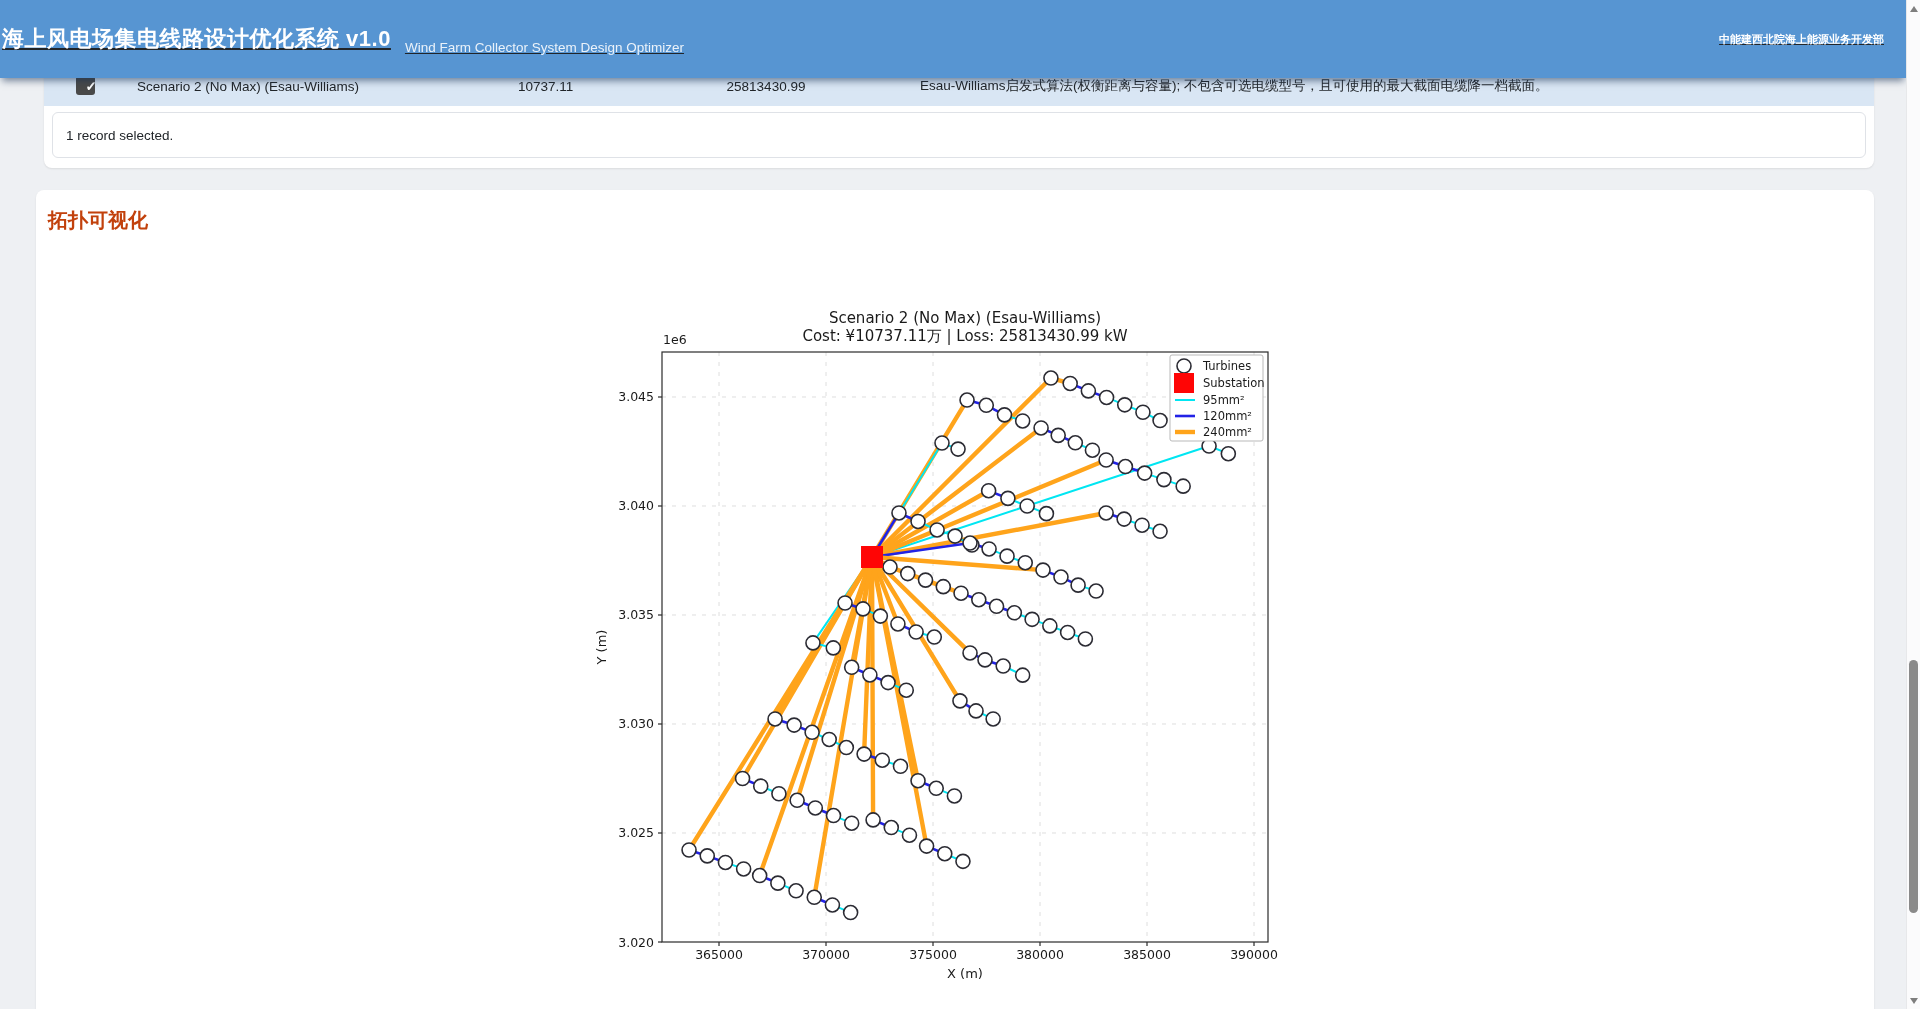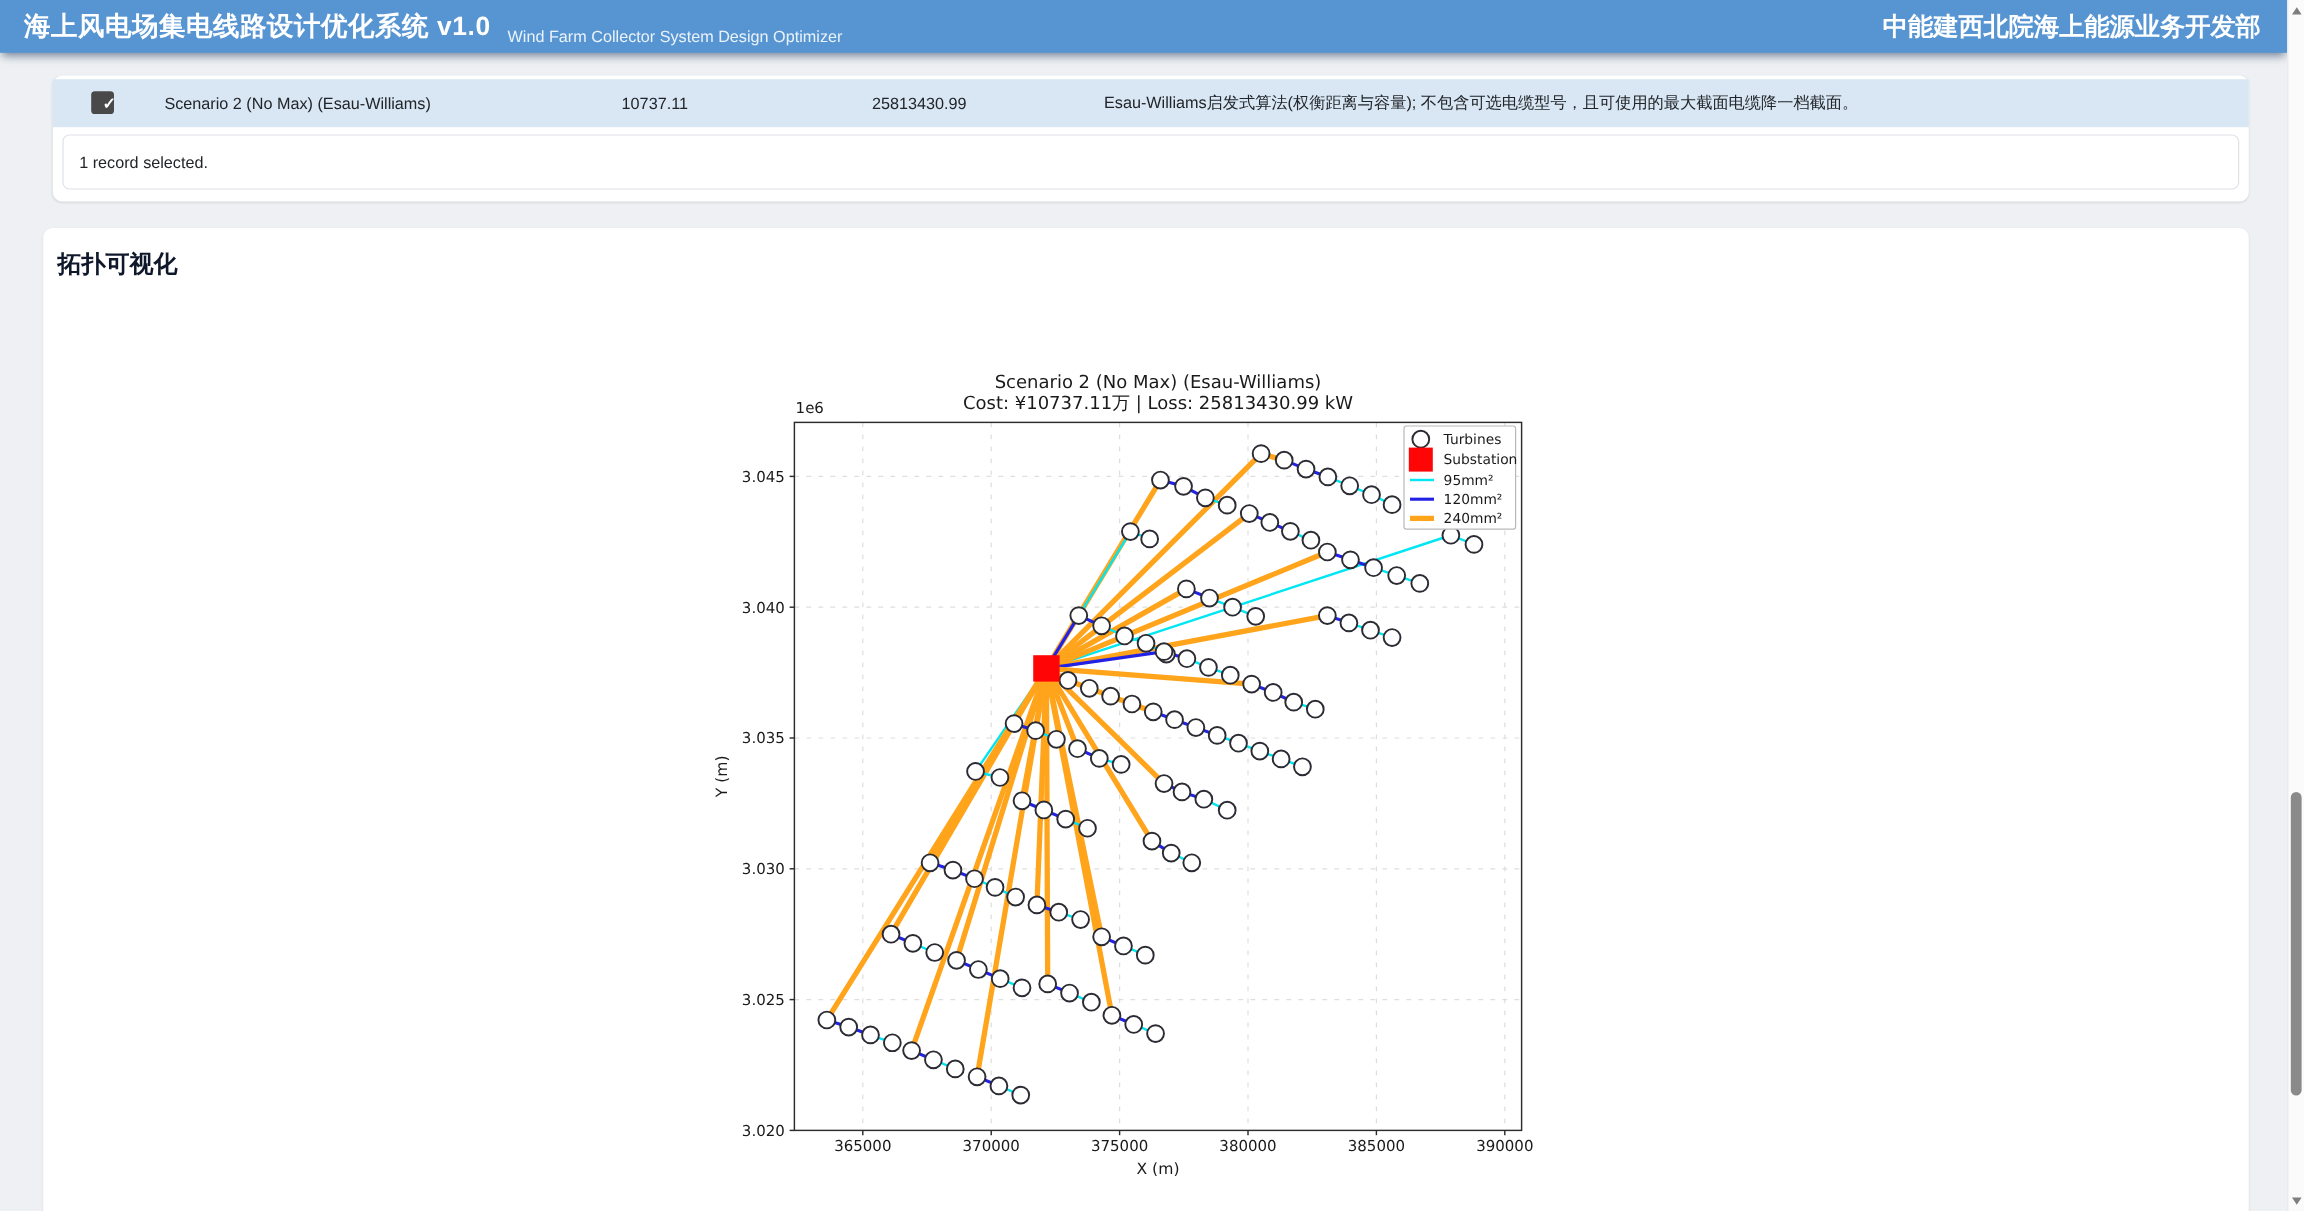--- a/index.html
+++ b/index.html
@@ -1,27 +1,27 @@
 <!DOCTYPE html>
 <html><head>
 <meta charset="utf-8">
 <style>
   * { margin:0; padding:0; box-sizing:border-box; }
   html,body { width:1920px; height:1009px; overflow:hidden; background:#eef0f3;
               font-family:"Liberation Sans", sans-serif; color:#212529; }
 
   
-  .app-header{ position:absolute; left:0; top:0; width:1906px; height:44px;
+  .app-header{ position:absolute; left:0; top:0; width:1906px; height:78px;
     background:linear-gradient(180deg,#5b9ad4 0%,#5493d0 86%,#47219f00 100%), #5493d0;
     background:#5795d2;
-    display:flex; align-items:center; padding:0 22px 0 20px;
-    box-shadow:0 5px 7px -2px rgba(21,48,82,.55); z-index:5; }
+    display:flex; align-items:center; padding:0 22px 0 2px;
+    box-shadow:0 5px 7px -2px rgba(21,48,82,.55); z-index:5;text-decoration:underline; }
   .app-title{ color:#fff; font-size:22px; font-weight:bold; letter-spacing:.5px; }
   .app-subtitle{ color:rgba(255,255,255,.88); font-size:13.5px; margin-left:14px; margin-top:16px; }
-  .app-org{ color:#fff; font-size:21px; font-weight:bold; margin-left:auto; }
+  .app-org{ color:#fff; font-size:11px; font-weight:bold; margin-left:auto; }
 
   
   .card{ position:absolute; background:#fff; border-radius:8px;
          box-shadow:0 1px 2px rgba(0,0,0,.09); }
   .card-results{ left:44px; top:63px; width:1830px; height:105px; }
   .card-topo{ left:36px; top:190px; width:1838px; height:870px; }
 
   
   .sel-row{ position:absolute; left:0; right:0; top:3px; height:40px;
             background:#d9e6f4; cursor:pointer; }
@@ -34,21 +34,21 @@
   .c-cost{ left:474px; width:203px; text-align:left; }
   .c-loss{ left:620px; width:204px; text-align:center; }
   .c-note{ left:854px;margin-left:22px; }
 
   .footer-box{ position:absolute; left:8px; right:8px; top:49px; height:46px;
                border:1px solid #dfe2e7; border-radius:6px; background:#fff;
                display:flex; align-items:center; padding-left:13px; font-size:13.5px; }
 
   
   .topo-heading{ position:absolute; left:12px; top:17px; font-size:20px;
-                 font-weight:bold; color:#0f172a; }
+                 font-weight:bold; color:#c2410c; }
   #chart{ position:absolute; left:504px; top:110px;
           font-family:"DejaVu Sans", sans-serif; }
 
   
   .scrollbar{ position:absolute; right:0; top:0; width:14px; height:1009px;
               background:#fbfbfc; border-left:1px solid #e7e8ea; z-index:6; }
   .sb-up{ position:absolute; left:3px; top:6px; width:0; height:0;
           border-left:4px solid transparent; border-right:4px solid transparent;
           border-bottom:6px solid #7e7e7e; cursor:pointer; }
   .sb-down{ position:absolute; left:3px; bottom:5px; width:0; height:0;

